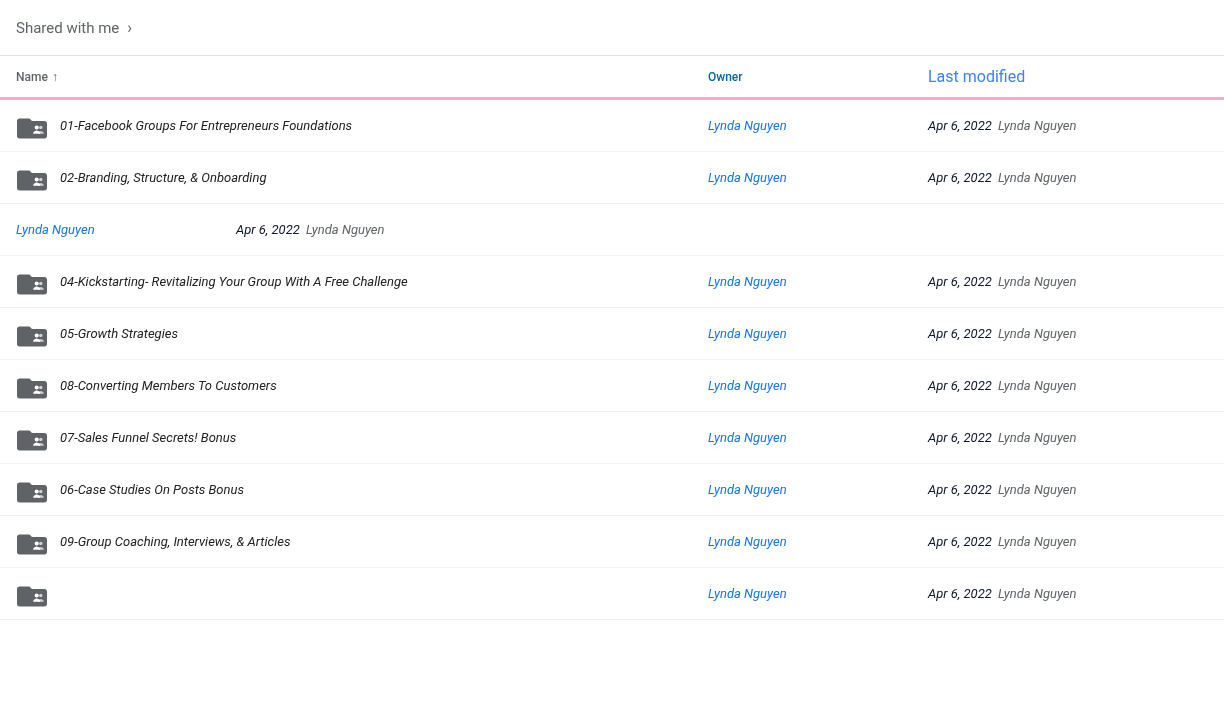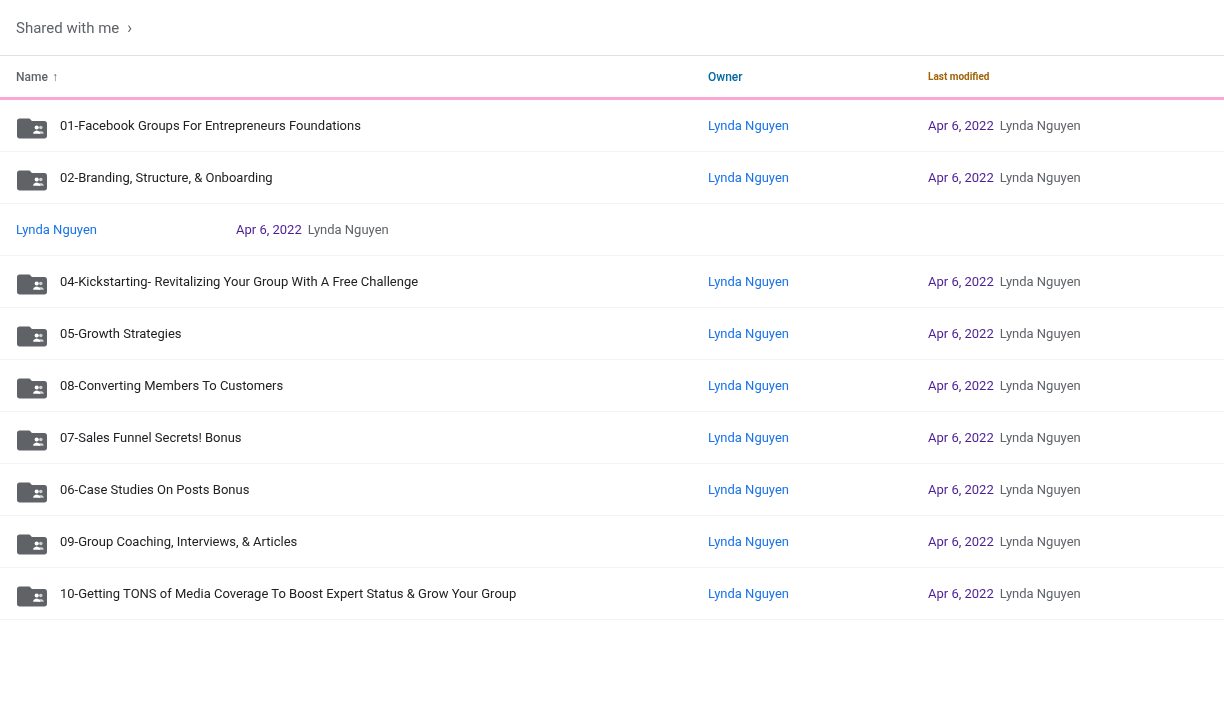--- a/index.html
+++ b/index.html
@@ -87,33 +87,34 @@
       color: #5f6368;
     }
     .col-owner-header {
       width: 220px;
       font-size: 12px;
       color: #0369a1;
       font-weight: 500;
     }
     .col-modified-header {
       width: 280px;
-      font-size: 10px;
-      color: #a16207;
-      font-weight: 700;
+      font-size: 16px;
+      color: #3b82f6;
+      font-weight: 400;
     }
 
     
     .table-row {
       display: flex;
       align-items: center;
       padding: 0 16px;
       height: 52px;
       border-bottom: 1px solid #f1f3f4;
       cursor: pointer;
+      font-style: italic;
     }
 
     .col-name {
       flex: 1;
       display: flex;
       align-items: center;
       gap: 12px;
     }
     .folder-icon-wrapper {
       width: 32px;
@@ -139,21 +140,21 @@
       color: #1a73e8;
     }
     .col-modified {
       width: 280px;
       font-size: 13px;
       color: #5f6368;
       display: flex;
       gap: 6px;
     }
     .modified-date {
-      color: #4c1d95;
+      color: #0f172a;
     }
     .modified-by {
       color: #5f6368;
     }
   </style>
 </head>
 <body>
 
 <div class="header">
   <div class="breadcrumb">
@@ -371,21 +372,20 @@
           <path d="M10 4H2C0.9 4 0 4.9 0 6v12c0 1.1.9 2 2 2h20c1.1 0 2-.9 2-2V8c0-1.1-.9-2-2-2H12l-2-2z" fill="#5f6368"></path>
 
           <g transform="translate(13, 9) scale(0.55)">
             <circle cx="5" cy="4" r="3" fill="white"></circle>
             <path d="M0 12c0-2.2 3.6-3.5 5-3.5S10 9.8 10 12v1H0v-1z" fill="white"></path>
             <circle cx="11" cy="4" r="2.5" fill="white" opacity="0.7"></circle>
             <path d="M7 12c0-1.5 2-2.5 4-2.5 2 0 4 1 4 2.5v1H7v-1z" fill="white" opacity="0.7"></path>
           </g>
         </svg>
       </div>
-      <span class="file-name">10-Getting TONS of Media Coverage To Boost Expert Status &amp; Grow Your Group</span>
     </div>
     <div class="col-owner">Lynda Nguyen</div>
     <div class="col-modified">
       <span class="modified-date">Apr 6, 2022</span>
       <span class="modified-by">Lynda Nguyen</span>
     </div>
   </div>
   </div>
 
 </body></html>

